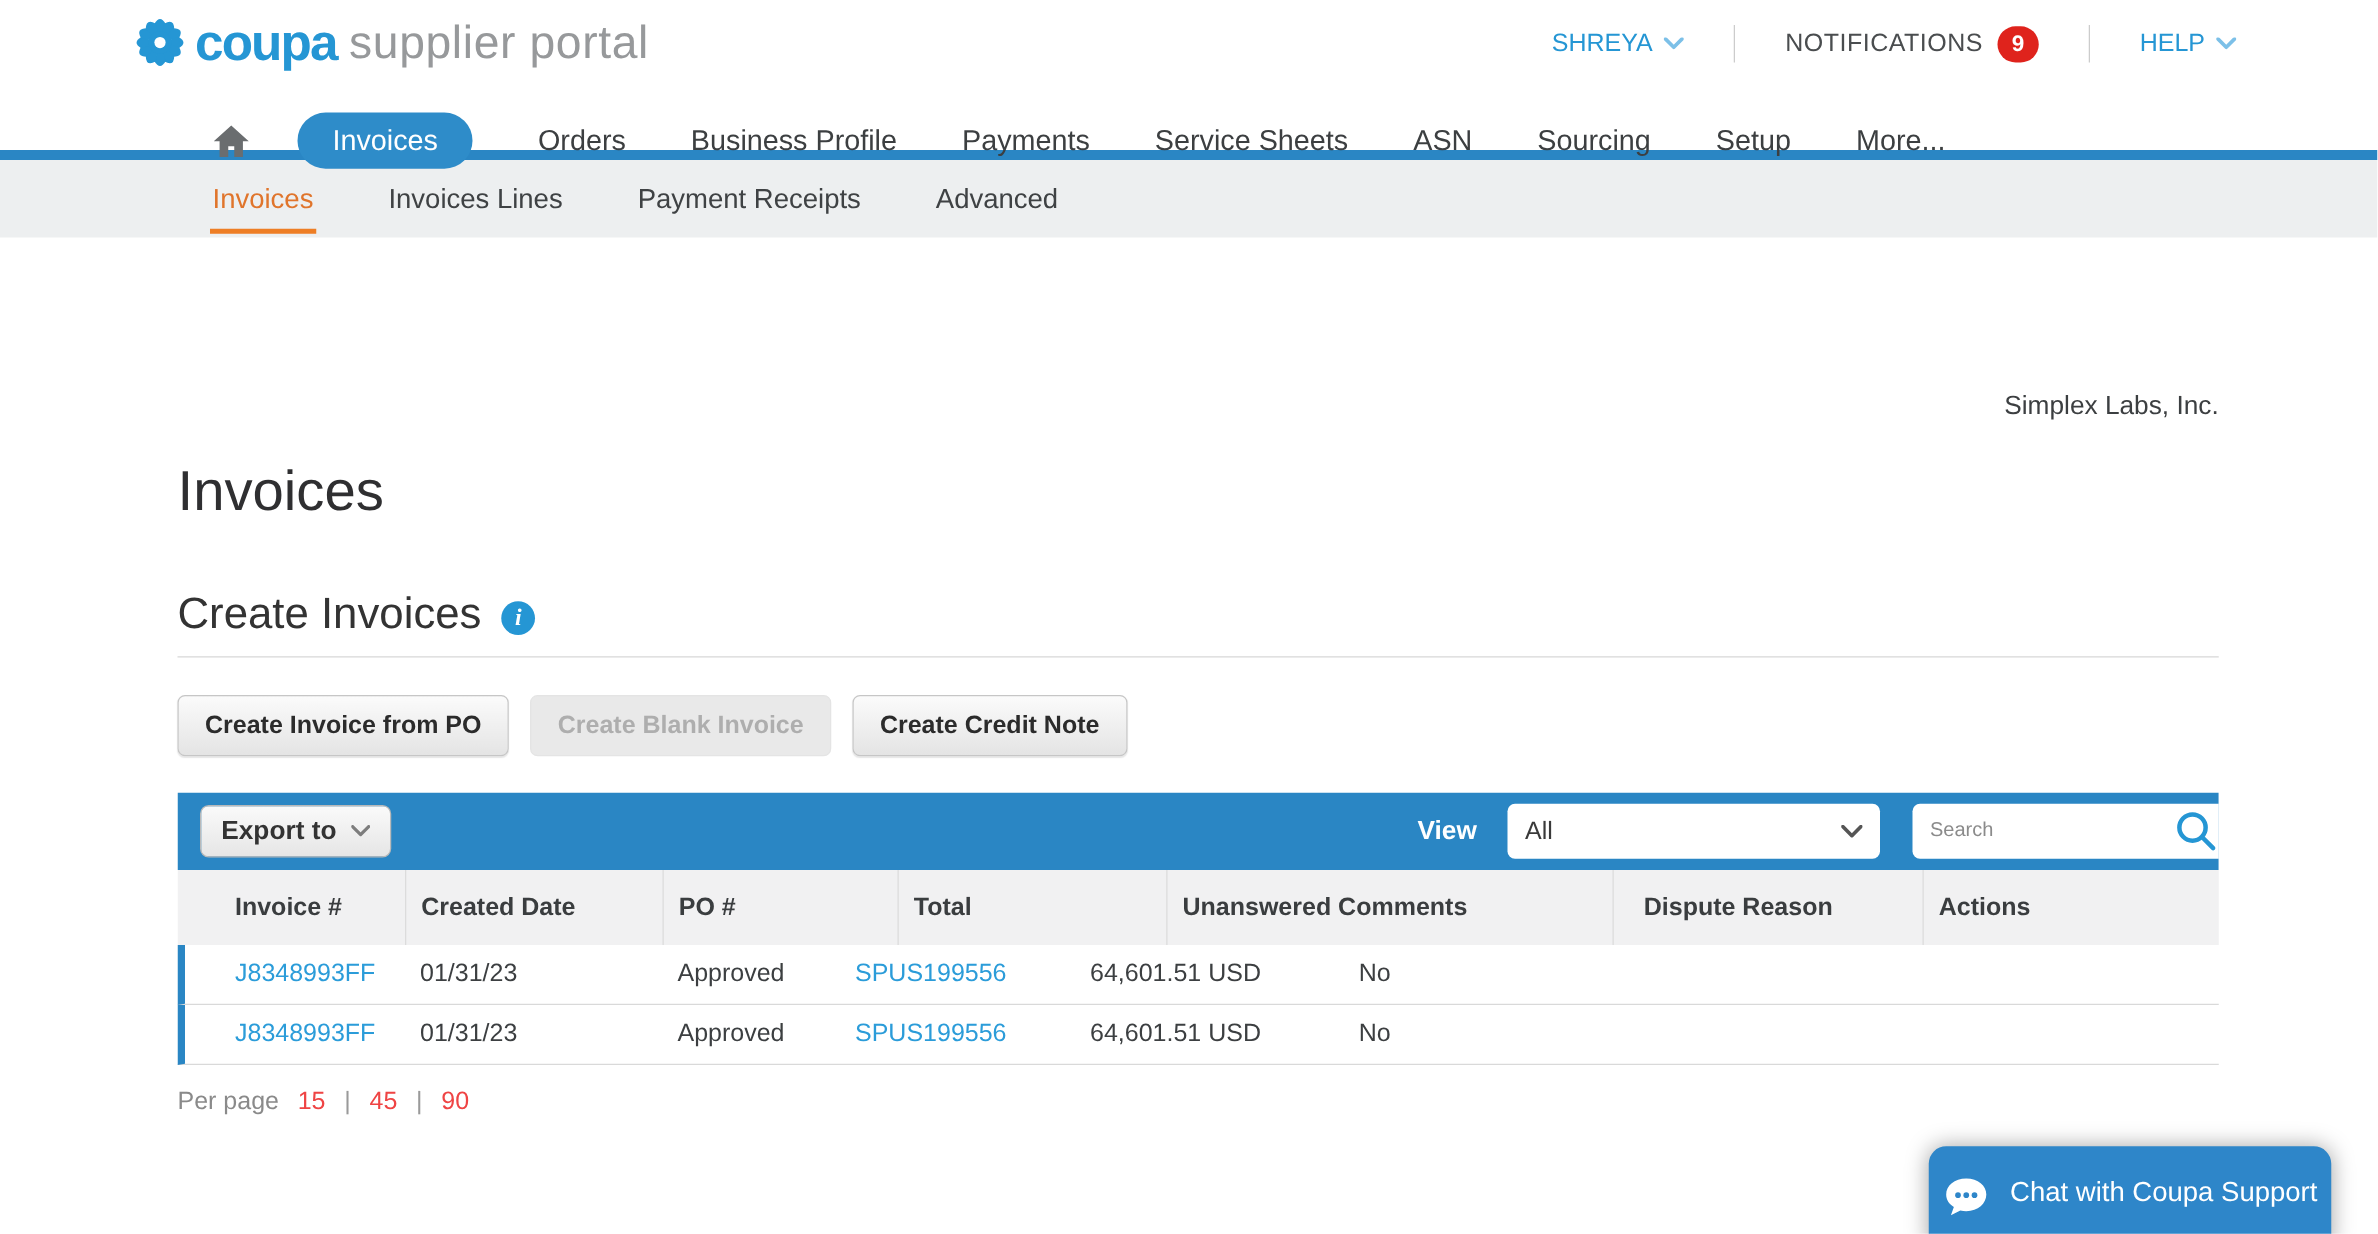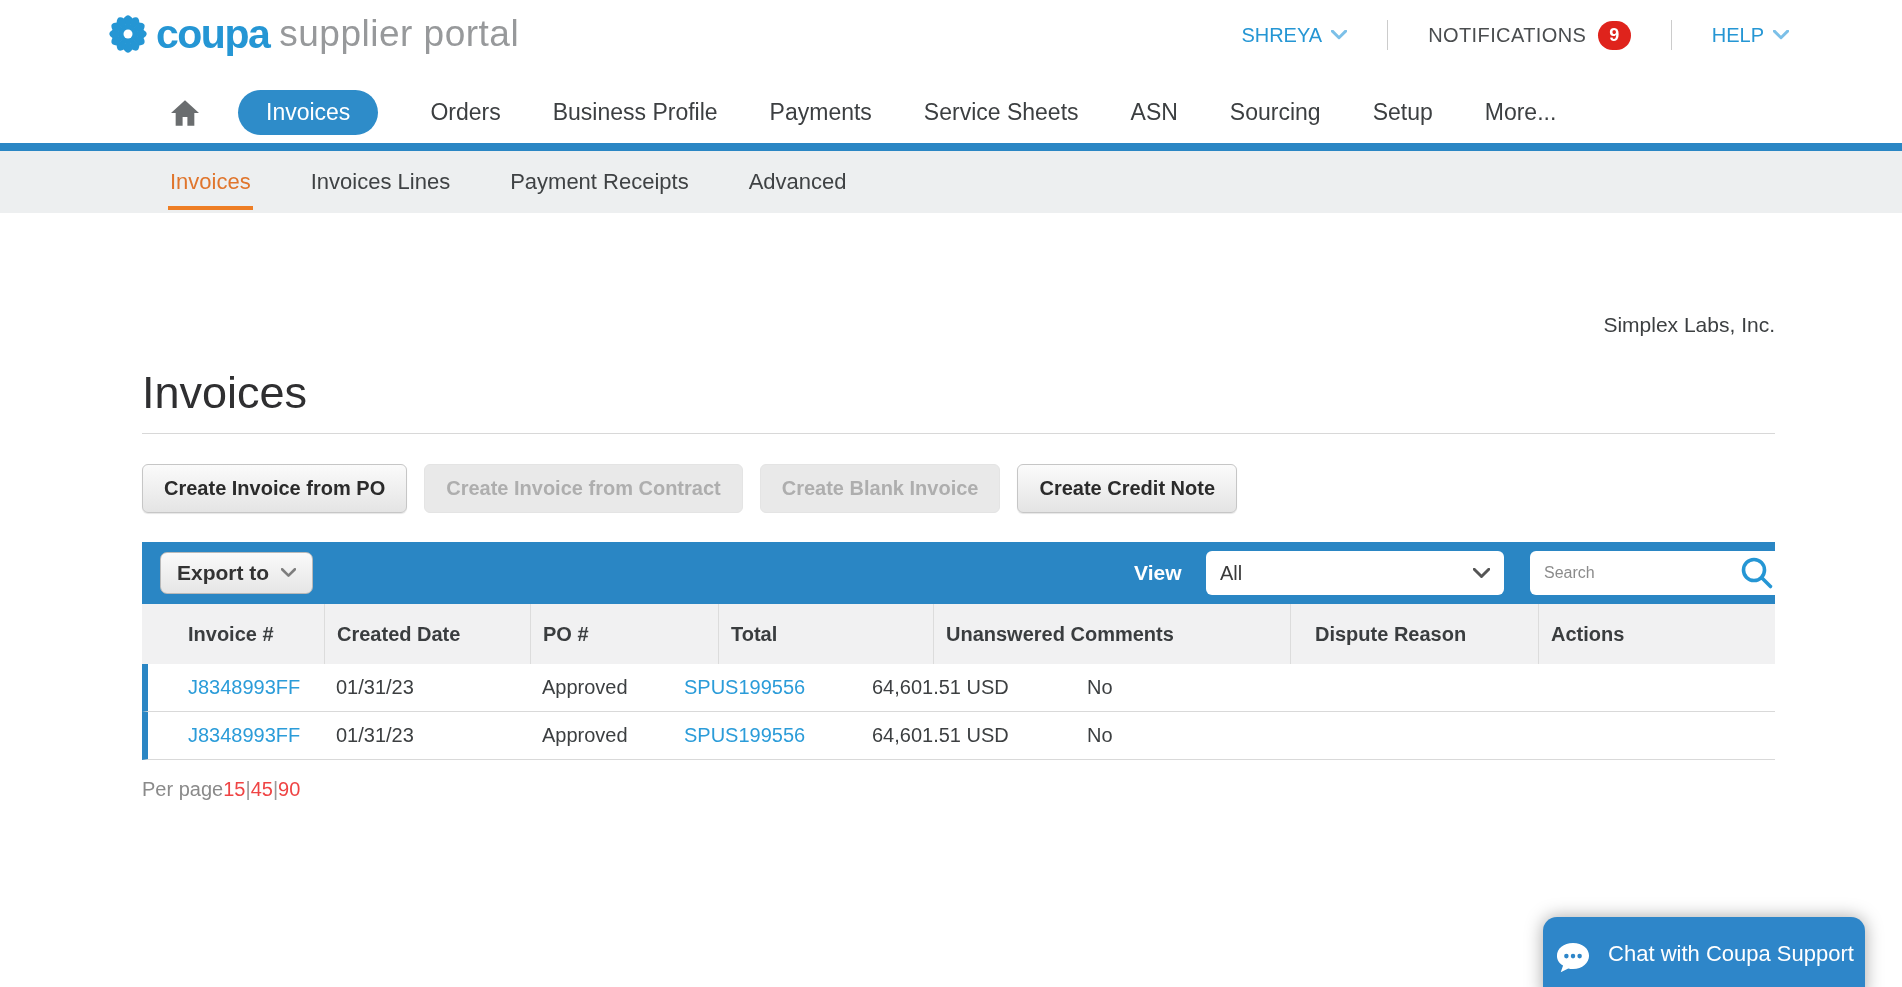--- a/index.html
+++ b/index.html
@@ -5,21 +5,21 @@
   * { box-sizing: border-box; }
   html,body { margin:0; padding:0; }
   body {
     width:1902px; height:987px; overflow:hidden; position:relative;
     background:#fff; font-family:"Liberation Sans", sans-serif;
     -webkit-font-smoothing:antialiased;
   }
   a { text-decoration:none; }
 
   
-  header { position:relative; height:143px; background:#fff; }
+  header { position:relative; height:120px; background:#fff; }
   .logo { position:absolute; left:104px; top:10px; display:flex; align-items:center; cursor:pointer; }
   .brand { font-size:41px; font-weight:bold; color:#2596d4; letter-spacing:-1.5px; margin-left:4px; }
   .brand-suffix { font-size:37px; color:#97999b; margin-left:10px; letter-spacing:0.5px; }
 
   .account { position:absolute; right:113px; top:20px; display:flex; align-items:center; gap:40px; font-size:20px; }
   .acct-link { color:#2596d4; display:flex; gap:9px; align-items:center; cursor:pointer; }
   .acct-link .chev { color:#7cc0e8; }
   .notif { color:#4a4d4f; letter-spacing:0.4px; display:flex; gap:12px; align-items:center; cursor:pointer; }
   .badge { background:#df231c; color:#fff; font-weight:bold; font-size:18px; border-radius:15px; padding:4px 11px; }
   .vdiv { width:1px; height:30px; background:#ccc; }
@@ -76,21 +76,21 @@
   .gh:first-child { border-left:none; padding-left:46px; }
   .grid-row { display:flex; align-items:center; height:48px; background:#fff;
     border-bottom:1px solid #d9d9d9; border-left:6px solid #2a86c4; color:#3c3f41; }
   .gc { padding-left:12px; }
   .grid-row .gc:first-child { padding-left:40px; }
   .w1 { width:182px; } .w2 { width:206px; } .w3 { width:142px; } .w4 { width:188px; }
   .w5 { width:215px; } .w6 { width:357px; } .w7 { width:248px;padding-left:24px; } .w8 { width:292px; }
   .grid-row .w1 { width:176px; }
   .cell-link { color:#2b9cd9; cursor:pointer; }
 
-  .perpage { margin-top:18px; display:flex; font-size:20px; color:#8a8a8a; align-items:center; }
+  .perpage { margin-top:18px; display:flex; gap:15px; font-size:20px; color:#8a8a8a; align-items:center; }
   .pp-link { color:#ef4444; cursor:pointer; }
   .pp-sep { color:#9a9a9a; }
 
   .chat-btn { position:absolute; left:1543px; top:917px; width:322px; height:86px; background:#2e86c9;
     border-radius:14px; display:flex; align-items:flex-start; justify-content:center; gap:16px;
     color:#fff; font-size:22px; box-shadow:0 0 18px rgba(0,0,0,.35); cursor:pointer; padding-top:24px; }
   .chev { display:inline-flex; }
 </style>
 </head>
 <body>
@@ -173,25 +173,28 @@
   <span class="subnav-item">Invoices Lines</span>
   <span class="subnav-item">Payment Receipts</span>
   <span class="subnav-item">Advanced</span>
 </nav>
 
 <main class="container">
   <div class="company">Simplex Labs, Inc.</div>
 
   <h1 class="page-title">Invoices</h1>
 
+  <div class="section-head">
+    <h2 class="section-title">Create Invoices</h2>
+    <span class="info-icon">i</span>
+  </div>
   <hr class="rule">
 
   <div class="actions">
     <button class="btn enabled">Create Invoice from PO</button>
-    <button class="btn disabled">Create Invoice from Contract</button>
     <button class="btn disabled">Create Blank Invoice</button>
     <button class="btn enabled">Create Credit Note</button>
   </div>
 
   <div class="grid-clip">
     <div class="toolbar">
       <span class="export-btn">
         <span>Export to</span>
         <span class="chev">
           <svg width="15" height="10" viewBox="0 0 14 9">

